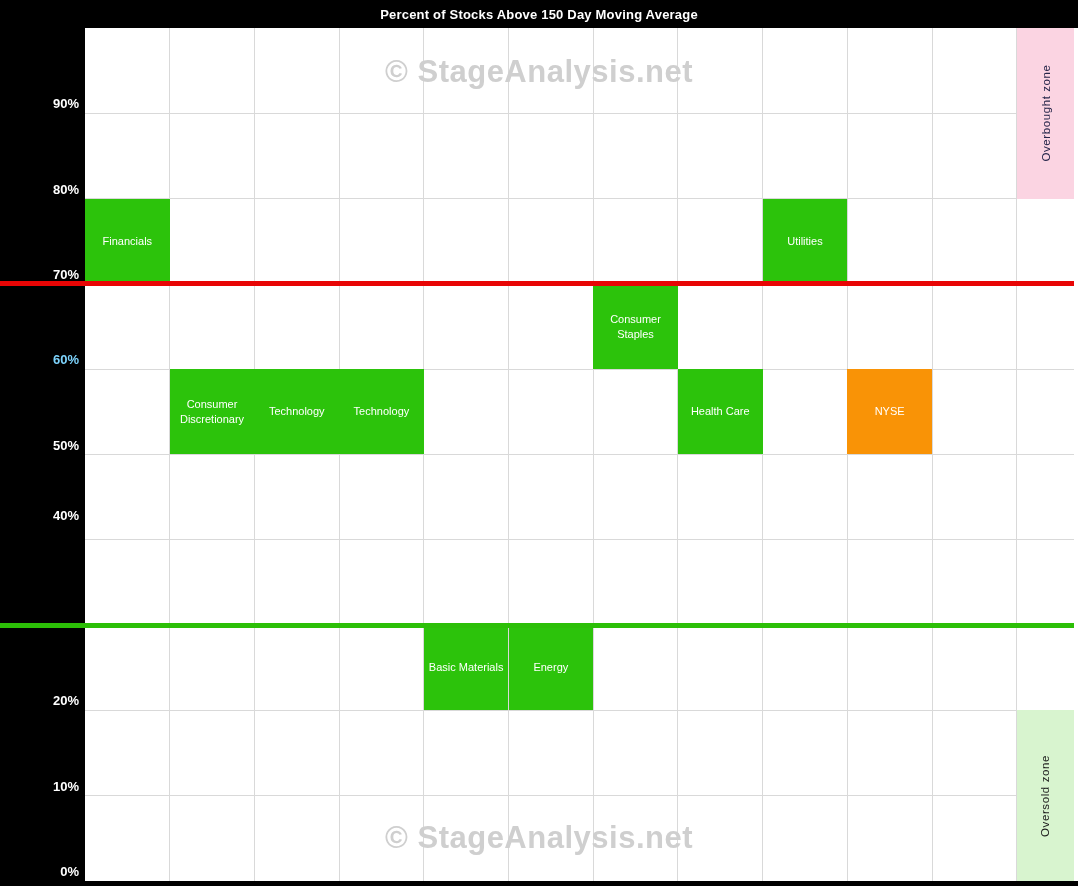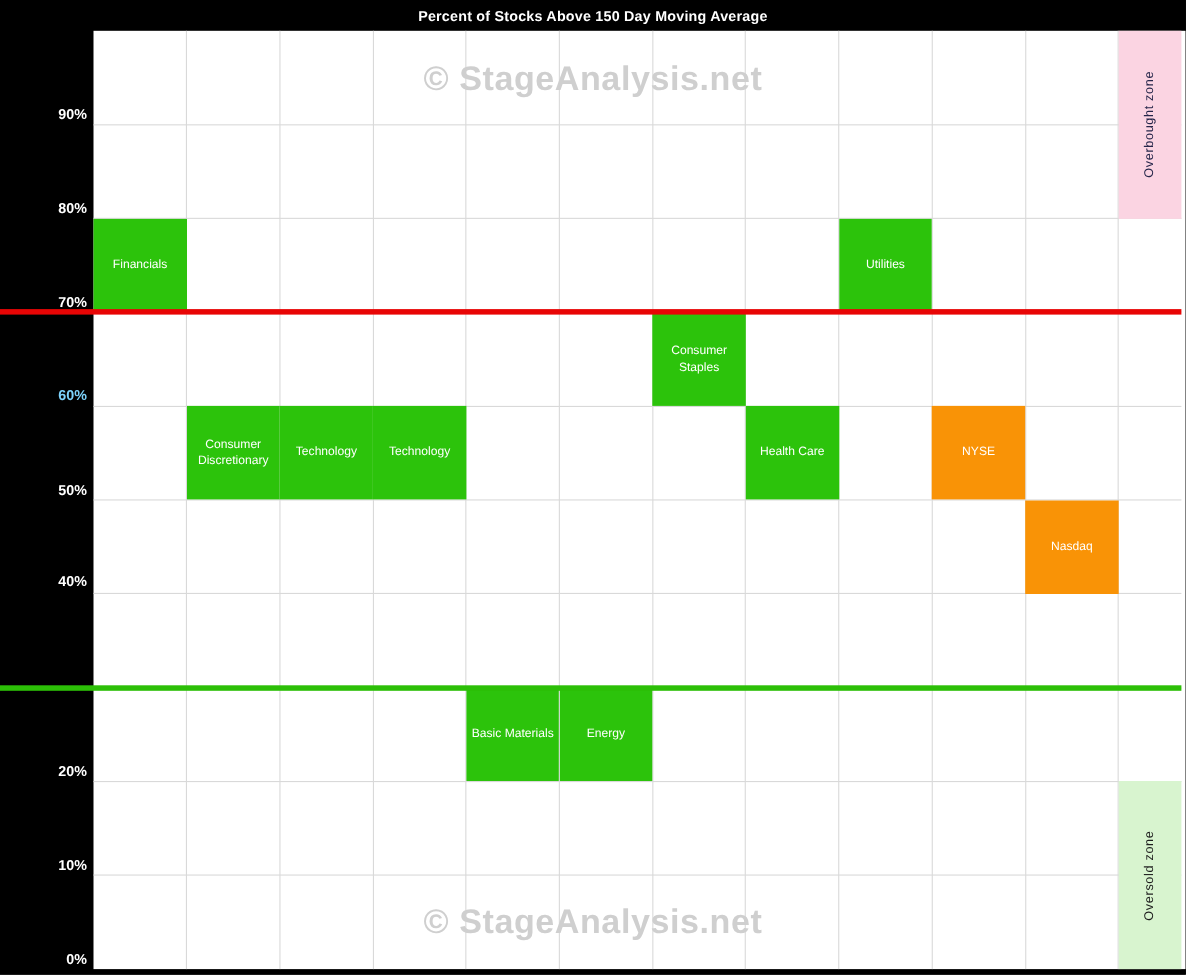--- a/index.html
+++ b/index.html
@@ -93,28 +93,25 @@
     </div>
     <div class="sector-box" style="left: 677.9px; top: 369.2px; width: 84.7px; height: 85.3px; background: rgb(44, 195, 11); color: rgb(255, 255, 255);">
       <span>Health Care</span>
     </div>
     <div class="sector-box" style="left: 762.6px; top: 198.6px; width: 84.7px; height: 85.3px; background: rgb(44, 195, 11); color: rgb(255, 255, 255);">
       <span>Utilities</span>
     </div>
     <div class="sector-box" style="left: 847.3px; top: 369.2px; width: 84.7px; height: 85.3px; background: rgb(249, 147, 6); color: rgb(255, 255, 255);">
       <span>NYSE</span>
     </div>
-    <div class="sector-box" style="left: 932px; top: 454.5px; width: 84.7px; height: 85.3px; background: rgb(249, 147, 6); color: rgb(255, 255, 255);">
-      <span>Nasdaq</span>
-    </div>
     <div class="threshold-line" style="top: 281.4px; width: 1074px; background: rgb(232, 5, 5);"></div>
     <div class="threshold-line" style="top: 622.6px; width: 1074px; background: rgb(44, 191, 7);"></div>
     <div class="y-tick" style="top: 96.3px; color: rgb(255, 255, 255);">90%</div>
     <div class="y-tick" style="top: 181.6px; color: rgb(255, 255, 255);">80%</div>
     <div class="y-tick" style="top: 266.9px; color: rgb(255, 255, 255);">70%</div>
     <div class="y-tick" style="top: 352.2px; color: #7dd3fc;">60%</div>
     <div class="y-tick" style="top: 437.5px; color: rgb(255, 255, 255);">50%</div>
-    <div class="y-tick" style="top: 521px; color: rgb(255, 255, 255);">40%</div>
+    <div class="y-tick" style="top: 508px; color: rgb(255, 255, 255);">40%</div>
     <div class="y-tick" style="top: 608.1px; color: rgb(255, 255, 255); margin-left: 44px;">30%</div>
     <div class="y-tick" style="top: 693.4px; color: rgb(255, 255, 255);">20%</div>
     <div class="y-tick" style="top: 778.7px; color: rgb(255, 255, 255);">10%</div>
     <div class="y-tick" style="top: 864px; color: rgb(255, 255, 255);">0%</div>
   </div>
 
 </body></html>

